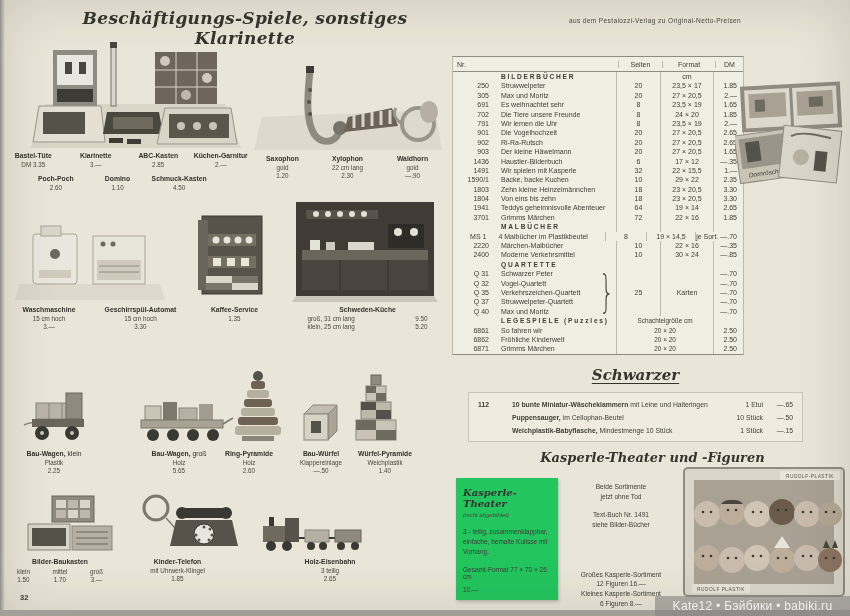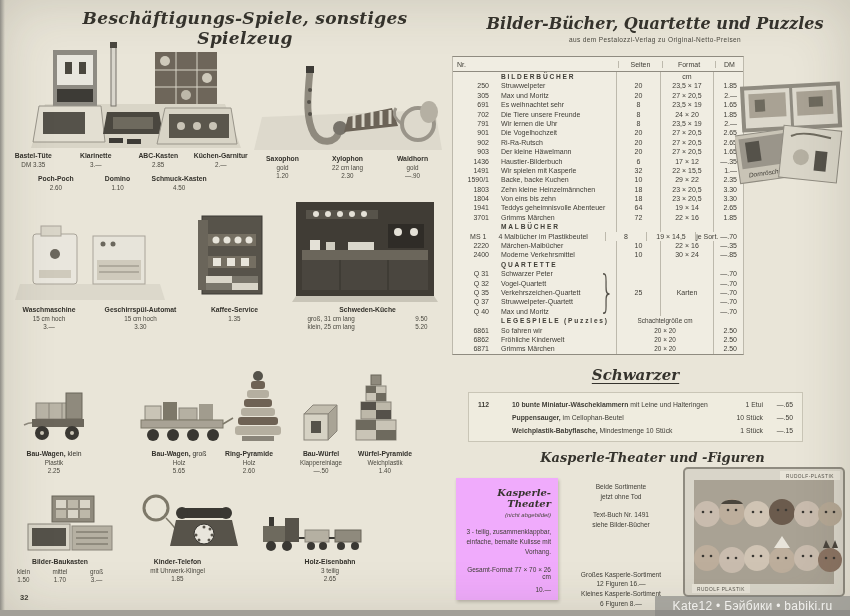--- a/index.html
+++ b/index.html
@@ -68,22 +68,22 @@
   .garn-box{left:468px;top:392px;width:335px;height:50px;background:#efecdf;
     border:1px solid #c9c5b6;box-sizing:border-box;padding-top:5px}
   .g-row{display:flex;align-items:center;height:13px;font-size:6.8px;padding:0 9px;color:#3f3d36}
   .g-nr{width:34px;font-weight:bold}
   .g-text{flex:1}
   .g-bold{font-weight:bold}
   .g-qty{width:46px;text-align:right}
   .g-price{width:30px;text-align:right}
   
   .kasp-title{left:460px;top:450px;width:385px;text-align:center;font-size:13px}
-  .kasp-card{left:456px;top:478px;width:102px;height:122px;background:#f0abfc;
-    box-shadow:1px 2px 3px rgba(50,45,30,.25);box-sizing:border-box;padding:9px 7px;text-align:right}
+  .kasp-card{left:456px;top:478px;width:102px;height:122px;background:#22c55e;
+    box-shadow:1px 2px 3px rgba(50,45,30,.25);box-sizing:border-box;padding:9px 7px;text-align:left}
   .kasp-card .kc-title{font-size:10px}
   .kasp-card .kc-note{font-size:6px;font-style:italic;margin-top:3px;color:#4a483f}
   .kasp-card .kc-desc{font-size:6.5px;margin-top:9px;line-height:1.5;color:#3f3d36}
   .kasp-card .kc-format{font-size:6.5px;margin-top:10px}
   .kasp-card .kc-price{font-size:6.5px;margin-top:6px}
   .kasp-info{left:565px;top:482px;width:112px;text-align:center;font-size:6.6px;line-height:1.5;color:#3f3d36}
   .ki-gap1{height:8px}.ki-gap2{height:40px}
   .ki-name{font-weight:normal}
   
   .page-num{left:20px;top:593px;font-size:7.5px;font-weight:bold;color:#3f3d36}
@@ -92,21 +92,21 @@
   svg{display:block}
   svg text{font-family:"Liberation Sans",sans-serif}
 </style>
 </head>
 <body>
 
 <div class="vignette"></div>
 <div class="scan-left"></div>
 <div class="scan-bottom"></div>
 
-<div class="abs script l-title">Beschäftigungs-Spiele, sonstiges Spielzeug</div>
+<div class="abs script l-title">Beschäftigungs-Spiele, sonstiges Klarinette</div>
 
 <svg class="abs" style="left:25px;top:42px" width="220" height="112" viewBox="0 0 220 112">
   <polygon points="20,62 200,62 216,106 6,106" fill="#d9d5c7"></polygon>
   <rect x="28" y="8" width="44" height="58" fill="#8e8b83"></rect>
   <rect x="32" y="13" width="36" height="30" fill="#e8e6de"></rect>
   <rect x="40" y="20" width="7" height="12" fill="#4a473f"></rect>
     <rect x="54" y="20" width="7" height="12" fill="#4a473f"></rect>
   <rect x="32" y="47" width="36" height="13" fill="#3d3b36"></rect>
   <rect x="86" y="2" width="5" height="62" fill="#d9d6cc" stroke="#77736a" stroke-width="1"></rect>
   <rect x="85" y="0" width="7" height="6" fill="#4a473f"></rect>
@@ -454,21 +454,20 @@
 </div>
 <div class="abs lbl-block" style="left:285px;top:558px;width:90px">
   <div class="nm">Holz-Eisenbahn</div>
   <div class="ln">3 teilig</div>
   <div class="ln">2.65</div>
 </div>
 
 <div class="abs page-num">32</div>
 
 <div class="abs r-title-wrap">
-  <div class="script r-title">Bilder-Bücher, Quartette und Puzzles</div>
   <div class="r-subtitle">aus dem Pestalozzi-Verlag zu Original-Netto-Preisen</div>
 </div>
 
 <div class="price-table">
   <div class="t-head">
     <span class="c-nr">Nr.</span>
     <span class="c-title"></span>
     <span class="c-seiten">Seiten</span>
     <span class="c-format">Format</span>
     <span class="c-dm">DM</span>

